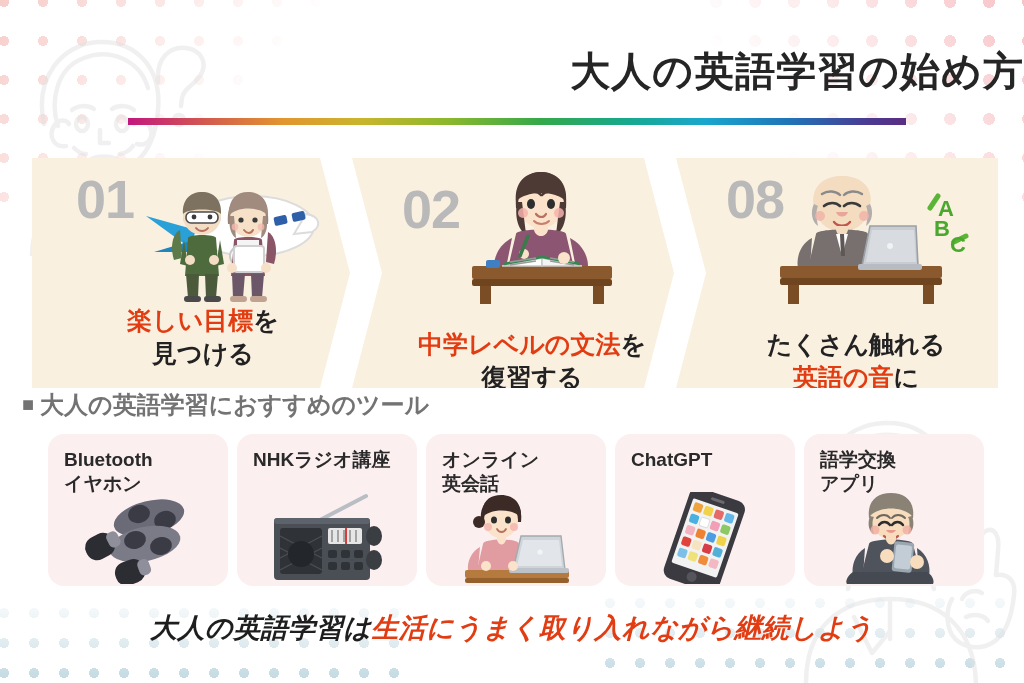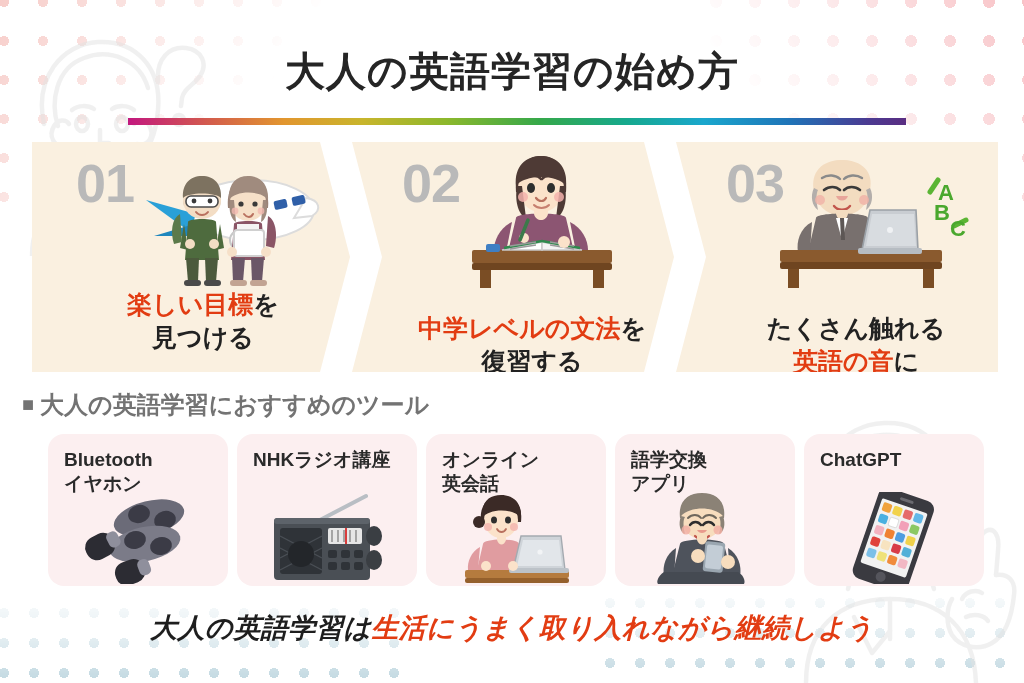--- a/index.html
+++ b/index.html
@@ -41,50 +41,50 @@
             mask-image:linear-gradient(to top,rgba(0,0,0,1) 0%,rgba(0,0,0,.4) 45%,rgba(0,0,0,0) 88%);
   }
 
   
   .watermark { position:absolute; pointer-events:none; opacity:.5; }
   .wm-tl { left:6px; top:6px; width:215px; height:250px; }
   .wm-br { right:0px; bottom:0px; width:230px; height:280px; }
 
   
   .title {
-    position:absolute; left:0; top:44px; width:1024px; text-align:center;
+    position:absolute; left:0; top:44px; width:1024px; text-align:right;
     font-size:40px; font-weight:bold; color:#252525; letter-spacing:1px;
   }
   .rule {
     position:absolute; left:128px; top:118px; width:778px; height:7px;
     background:linear-gradient(to right,
       #c2187e 0%, #d4604a 11%, #e2962f 20%, #c9b52c 30%,
       #8cb82c 41%, #35a84a 53%, #16a98d 64%, #1aa7cd 74%,
       #1f74b8 85%, #4b3b92 95%, #5a2d82 100%);
   }
 
   
-  .steps { position:absolute; left:0; top:142px; width:829px; height:230px; }
+  .steps { position:absolute; left:0; top:158px; width:829px; height:230px; }
   .step {
     position:absolute; top:0; height:230px; background:#faf0e0;
     display:block;
   }
   .step-1 { left:32px;  width:318px;
     clip-path:polygon(0 0, 288px 0, 318px 115px, 288px 230px, 0 230px); }
   .step-2 { left:352px; width:322px;
     clip-path:polygon(0 0, 292px 0, 322px 115px, 292px 230px, 0 230px, 30px 115px); }
   .step-3 { left:676px; width:322px;
     clip-path:polygon(0 0, 322px 0, 322px 230px, 0 230px, 30px 115px); }
 
   .step-num {
     position:absolute; top:14px; font-size:54px; font-weight:bold;
     color:#b9b9b9; letter-spacing:-1px; line-height:1;
   }
   .step-1 .step-num { left:44px; }
-  .step-2 .step-num { left:50px; }
+  .step-2 .step-num { left:50px;margin-top:10px; }
   .step-3 .step-num { left:50px; }
 
   .step-art { position:absolute; top:6px; }
   .step-1 .step-art { left:92px;  width:200px; height:140px; }
   .step-2 .step-art { left:94px;  width:190px; height:140px; }
   .step-3 .step-art { left:90px;  width:210px; height:140px; }
 
   .step-text {
     position:absolute; left:0; width:100%; top:146px;
     text-align:center; line-height:1.33;
@@ -288,21 +288,21 @@
       </svg>
       <div class="step-text">
         <div class="step-line">
           <span class="hl">中学レベルの文法</span><span>を</span>
         </div>
         <div class="step-line">復習する</div>
       </div>
     </div>
 
     <div class="step step-3">
-      <div class="step-num">03</div>
+      <div class="step-num">08</div>
       <svg class="step-art" viewBox="0 0 210 140">
         <g>
           <ellipse cx="76" cy="40" rx="28" ry="28" fill="#f3dcc0"></ellipse>
           <path d="M48 44 C44 24 56 12 76 12 C96 12 108 24 104 42 C98 30 56 30 48 44Z" fill="#f3dcc0"></path>
           <path d="M48 40 C44 48 46 58 52 62 C50 52 50 46 52 42Z" fill="#b3aeab"></path>
           <path d="M104 40 C108 48 106 58 100 62 C102 52 102 46 100 42Z" fill="#b3aeab"></path>
           <path d="M56 30 C62 26 70 27 74 31" stroke="#8a8a8a" stroke-width="2.4" fill="none" stroke-linecap="round"></path>
           <path d="M78 31 C82 27 90 26 96 30" stroke="#8a8a8a" stroke-width="2.4" fill="none" stroke-linecap="round"></path>
           <path d="M58 42 C63 38 70 38 74 42" stroke="#3a3a3a" stroke-width="2.6" fill="none" stroke-linecap="round"></path>
           <path d="M78 42 C82 38 89 38 94 42" stroke="#3a3a3a" stroke-width="2.6" fill="none" stroke-linecap="round"></path>
@@ -434,51 +434,20 @@
           <path d="M72 48 L108 48 L111 74 L66 74 Z" fill="#e2e6ea"></path>
           <circle cx="89" cy="60" r="2.6" fill="#f2f4f6"></circle>
           <rect x="58" y="76" width="60" height="5" rx="2" fill="#bcc2c8"></rect>
           <circle cx="35" cy="74" r="5" fill="#fbe2ca"></circle>
           <circle cx="62" cy="74" r="5" fill="#fbe2ca"></circle>
         </g>
       </svg>
     </div>
 
     <div class="tool">
-      <div class="tool-label">語学交換
-アプリ</div>
-      <svg class="tool-art" viewBox="0 0 130 92">
-        <g>
-          <path d="M40 26 C38 8 48 2 62 2 C76 2 86 8 84 26 Z" fill="#8b8276"></path>
-          <ellipse cx="62" cy="26" rx="21" ry="21" fill="#f7ddbe"></ellipse>
-          <path d="M41 24 C40 8 48 1 62 1 C76 1 84 8 83 24 C74 14 50 14 41 24Z" fill="#8b8276"></path>
-          <path d="M41 24 C38 32 40 40 45 42 C43 34 43 28 45 25Z" fill="#8b8276"></path>
-          <path d="M83 24 C86 32 84 40 79 42 C81 34 81 28 79 25Z" fill="#8b8276"></path>
-          <path d="M48 26 C52 22 58 22 61 26" stroke="#6e675c" stroke-width="2" fill="none" stroke-linecap="round"></path>
-          <path d="M63 26 C66 22 72 22 76 26" stroke="#6e675c" stroke-width="2" fill="none" stroke-linecap="round"></path>
-          <path d="M50 33 C53 29 58 29 61 33" stroke="#2e2e2e" stroke-width="2.4" fill="none" stroke-linecap="round"></path>
-          <path d="M63 33 C66 29 71 29 74 33" stroke="#2e2e2e" stroke-width="2.4" fill="none" stroke-linecap="round"></path>
-          <circle cx="46" cy="38" r="4.5" fill="#f2b0a4" opacity=".85"></circle>
-          <circle cx="78" cy="38" r="4.5" fill="#f2b0a4" opacity=".85"></circle>
-          <path d="M57 38 C59 42 65 42 67 38" fill="#e8998c"></path>
-          <path d="M55 44 C59 48 65 48 69 44" stroke="#c2564c" stroke-width="2.2" fill="none" stroke-linecap="round"></path>
-          <path d="M40 52 C40 46 84 46 84 52 L92 84 L32 84 Z" fill="#4e535c"></path>
-          <path d="M57 48 C59 54 65 54 67 48 L67 44 L57 44 Z" fill="#f7ddbe"></path>
-          <path d="M36 56 C26 62 22 74 24 84 L34 84 Z" fill="#4e535c"></path>
-          <path d="M88 56 C98 62 102 74 100 84 L90 84 Z" fill="#4e535c"></path>
-          <path d="M24 80 C18 84 16 90 18 92 L104 92 C106 88 102 82 98 80 Z" fill="#454a52"></path>
-          <rect x="64" y="50" width="20" height="30" rx="3" fill="#9aa6b0" transform="rotate(6 74 65)"></rect>
-          <rect x="66" y="53" width="16" height="24" rx="2" fill="#c3cdd6" transform="rotate(6 74 65)"></rect>
-          <circle cx="58" cy="64" r="7" fill="#f7ddbe"></circle>
-          <circle cx="88" cy="70" r="7" fill="#f7ddbe"></circle>
-        </g>
-      </svg>
-    </div>
-
-    <div class="tool">
       <div class="tool-label">ChatGPT</div>
       <svg class="tool-art" viewBox="0 0 130 92">
         <g transform="rotate(19 65 46)">
           <rect x="36" y="0" width="58" height="96" rx="9" fill="#3a3a40"></rect>
           <rect x="41" y="12" width="48" height="68" rx="2" fill="#f2f2f2"></rect>
           <rect x="58" y="5" width="14" height="3" rx="1.5" fill="#6a6a70"></rect>
           <circle cx="65" cy="87" r="5" fill="#55555c"></circle>
           <g>
             <rect x="44" y="15" width="9" height="9" rx="2" fill="#f0a23c"></rect>
             <rect x="55" y="15" width="9" height="9" rx="2" fill="#f2d24b"></rect>
@@ -497,19 +466,50 @@
             <rect x="66" y="51" width="9" height="9" rx="2" fill="#d83c48"></rect>
             <rect x="77" y="51" width="9" height="9" rx="2" fill="#52b0d8"></rect>
             <rect x="44" y="63" width="9" height="9" rx="2" fill="#7cc0e8"></rect>
             <rect x="55" y="63" width="9" height="9" rx="2" fill="#efe27a"></rect>
             <rect x="66" y="63" width="9" height="9" rx="2" fill="#f08c3c"></rect>
             <rect x="77" y="63" width="9" height="9" rx="2" fill="#f2b8c4"></rect>
           </g>
         </g>
       </svg>
     </div>
+
+    <div class="tool">
+      <div class="tool-label">語学交換
+アプリ</div>
+      <svg class="tool-art" viewBox="0 0 130 92">
+        <g>
+          <path d="M40 26 C38 8 48 2 62 2 C76 2 86 8 84 26 Z" fill="#8b8276"></path>
+          <ellipse cx="62" cy="26" rx="21" ry="21" fill="#f7ddbe"></ellipse>
+          <path d="M41 24 C40 8 48 1 62 1 C76 1 84 8 83 24 C74 14 50 14 41 24Z" fill="#8b8276"></path>
+          <path d="M41 24 C38 32 40 40 45 42 C43 34 43 28 45 25Z" fill="#8b8276"></path>
+          <path d="M83 24 C86 32 84 40 79 42 C81 34 81 28 79 25Z" fill="#8b8276"></path>
+          <path d="M48 26 C52 22 58 22 61 26" stroke="#6e675c" stroke-width="2" fill="none" stroke-linecap="round"></path>
+          <path d="M63 26 C66 22 72 22 76 26" stroke="#6e675c" stroke-width="2" fill="none" stroke-linecap="round"></path>
+          <path d="M50 33 C53 29 58 29 61 33" stroke="#2e2e2e" stroke-width="2.4" fill="none" stroke-linecap="round"></path>
+          <path d="M63 33 C66 29 71 29 74 33" stroke="#2e2e2e" stroke-width="2.4" fill="none" stroke-linecap="round"></path>
+          <circle cx="46" cy="38" r="4.5" fill="#f2b0a4" opacity=".85"></circle>
+          <circle cx="78" cy="38" r="4.5" fill="#f2b0a4" opacity=".85"></circle>
+          <path d="M57 38 C59 42 65 42 67 38" fill="#e8998c"></path>
+          <path d="M55 44 C59 48 65 48 69 44" stroke="#c2564c" stroke-width="2.2" fill="none" stroke-linecap="round"></path>
+          <path d="M40 52 C40 46 84 46 84 52 L92 84 L32 84 Z" fill="#4e535c"></path>
+          <path d="M57 48 C59 54 65 54 67 48 L67 44 L57 44 Z" fill="#f7ddbe"></path>
+          <path d="M36 56 C26 62 22 74 24 84 L34 84 Z" fill="#4e535c"></path>
+          <path d="M88 56 C98 62 102 74 100 84 L90 84 Z" fill="#4e535c"></path>
+          <path d="M24 80 C18 84 16 90 18 92 L104 92 C106 88 102 82 98 80 Z" fill="#454a52"></path>
+          <rect x="64" y="50" width="20" height="30" rx="3" fill="#9aa6b0" transform="rotate(6 74 65)"></rect>
+          <rect x="66" y="53" width="16" height="24" rx="2" fill="#c3cdd6" transform="rotate(6 74 65)"></rect>
+          <circle cx="58" cy="64" r="7" fill="#f7ddbe"></circle>
+          <circle cx="88" cy="70" r="7" fill="#f7ddbe"></circle>
+        </g>
+      </svg>
+    </div>
   </div>
 
   <div class="footer">
     <span>大人の英語学習は</span><span class="hl">生活にうまく取り入れながら継続しよう</span>
   </div>
 
 </div>
 
 </body></html>

